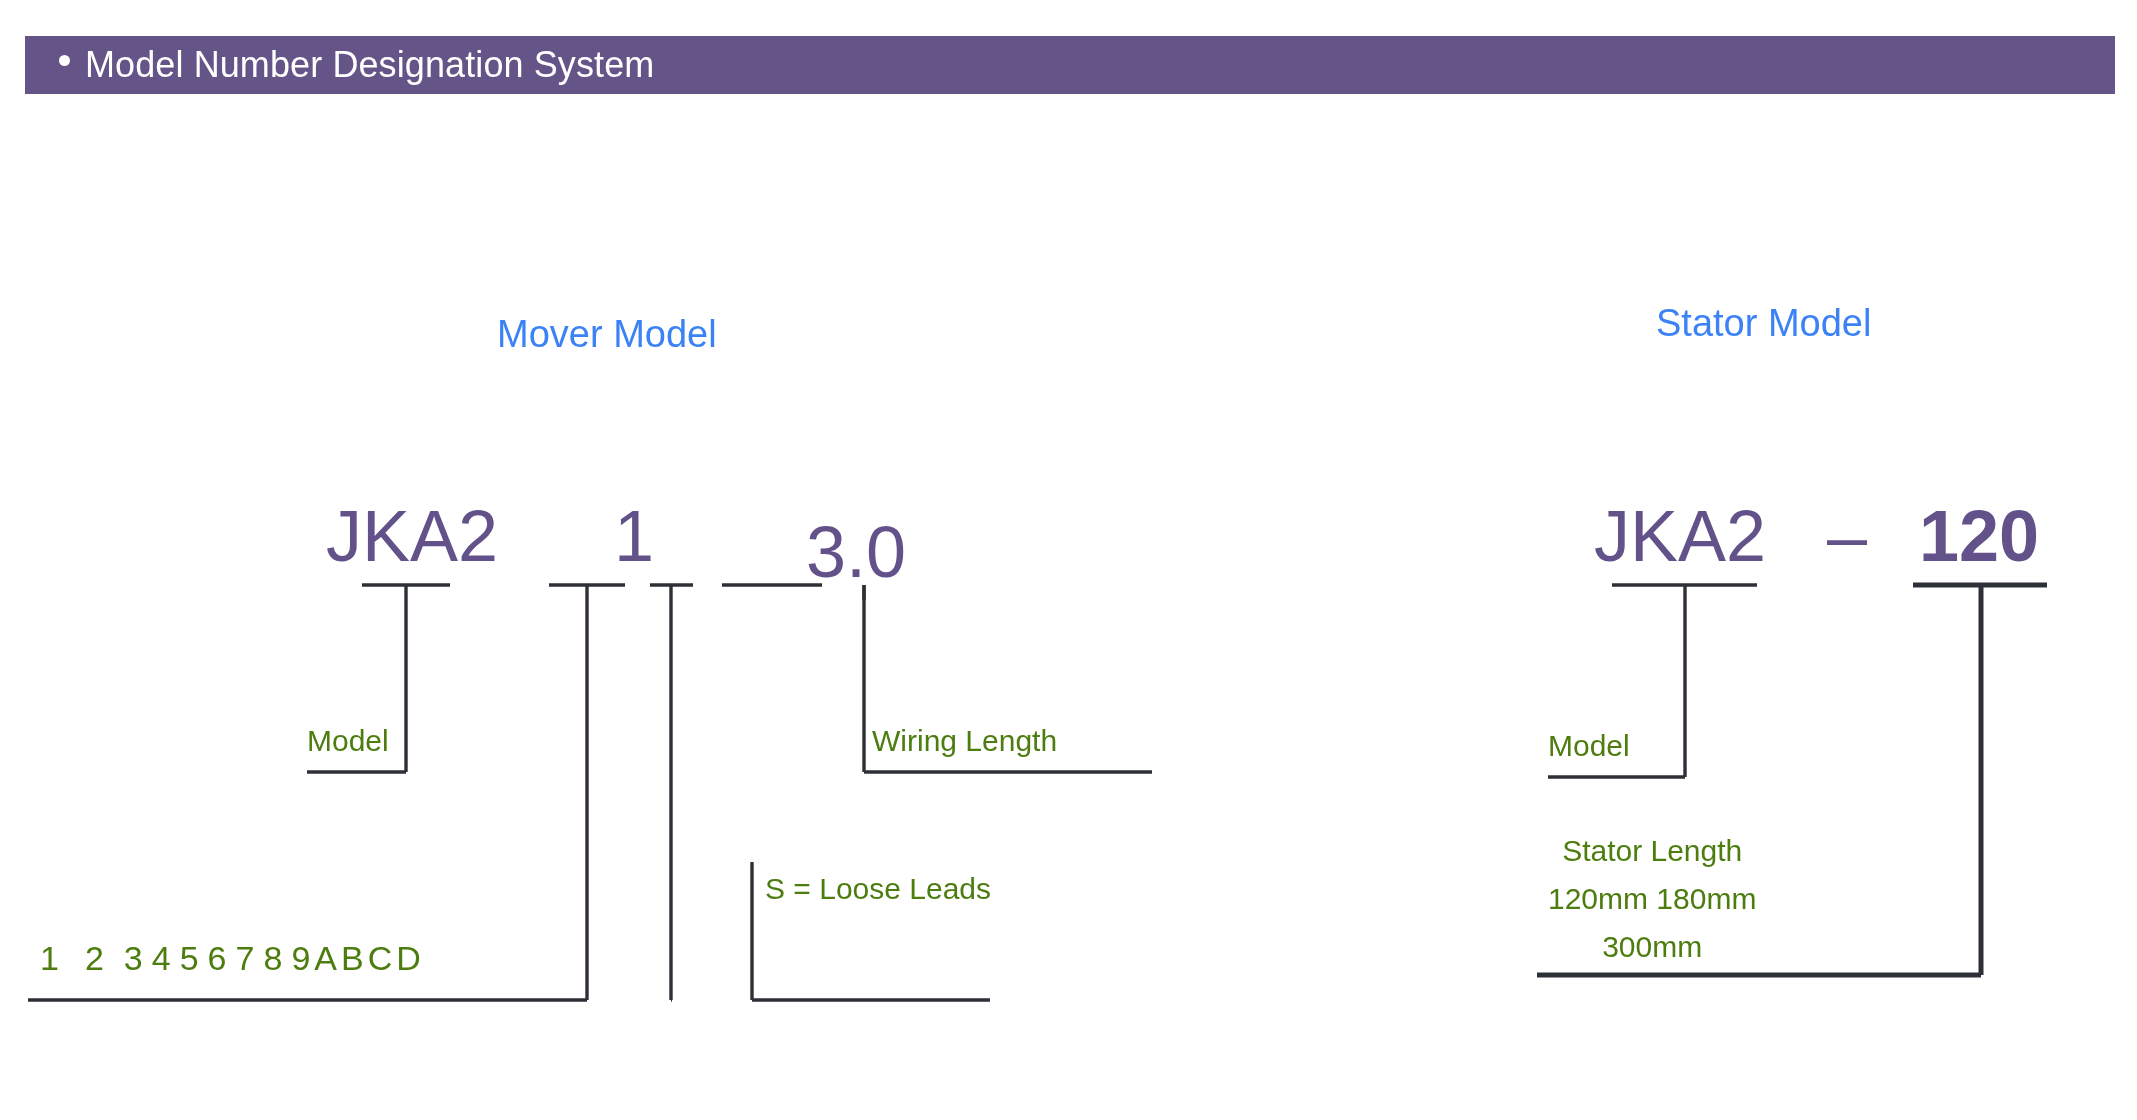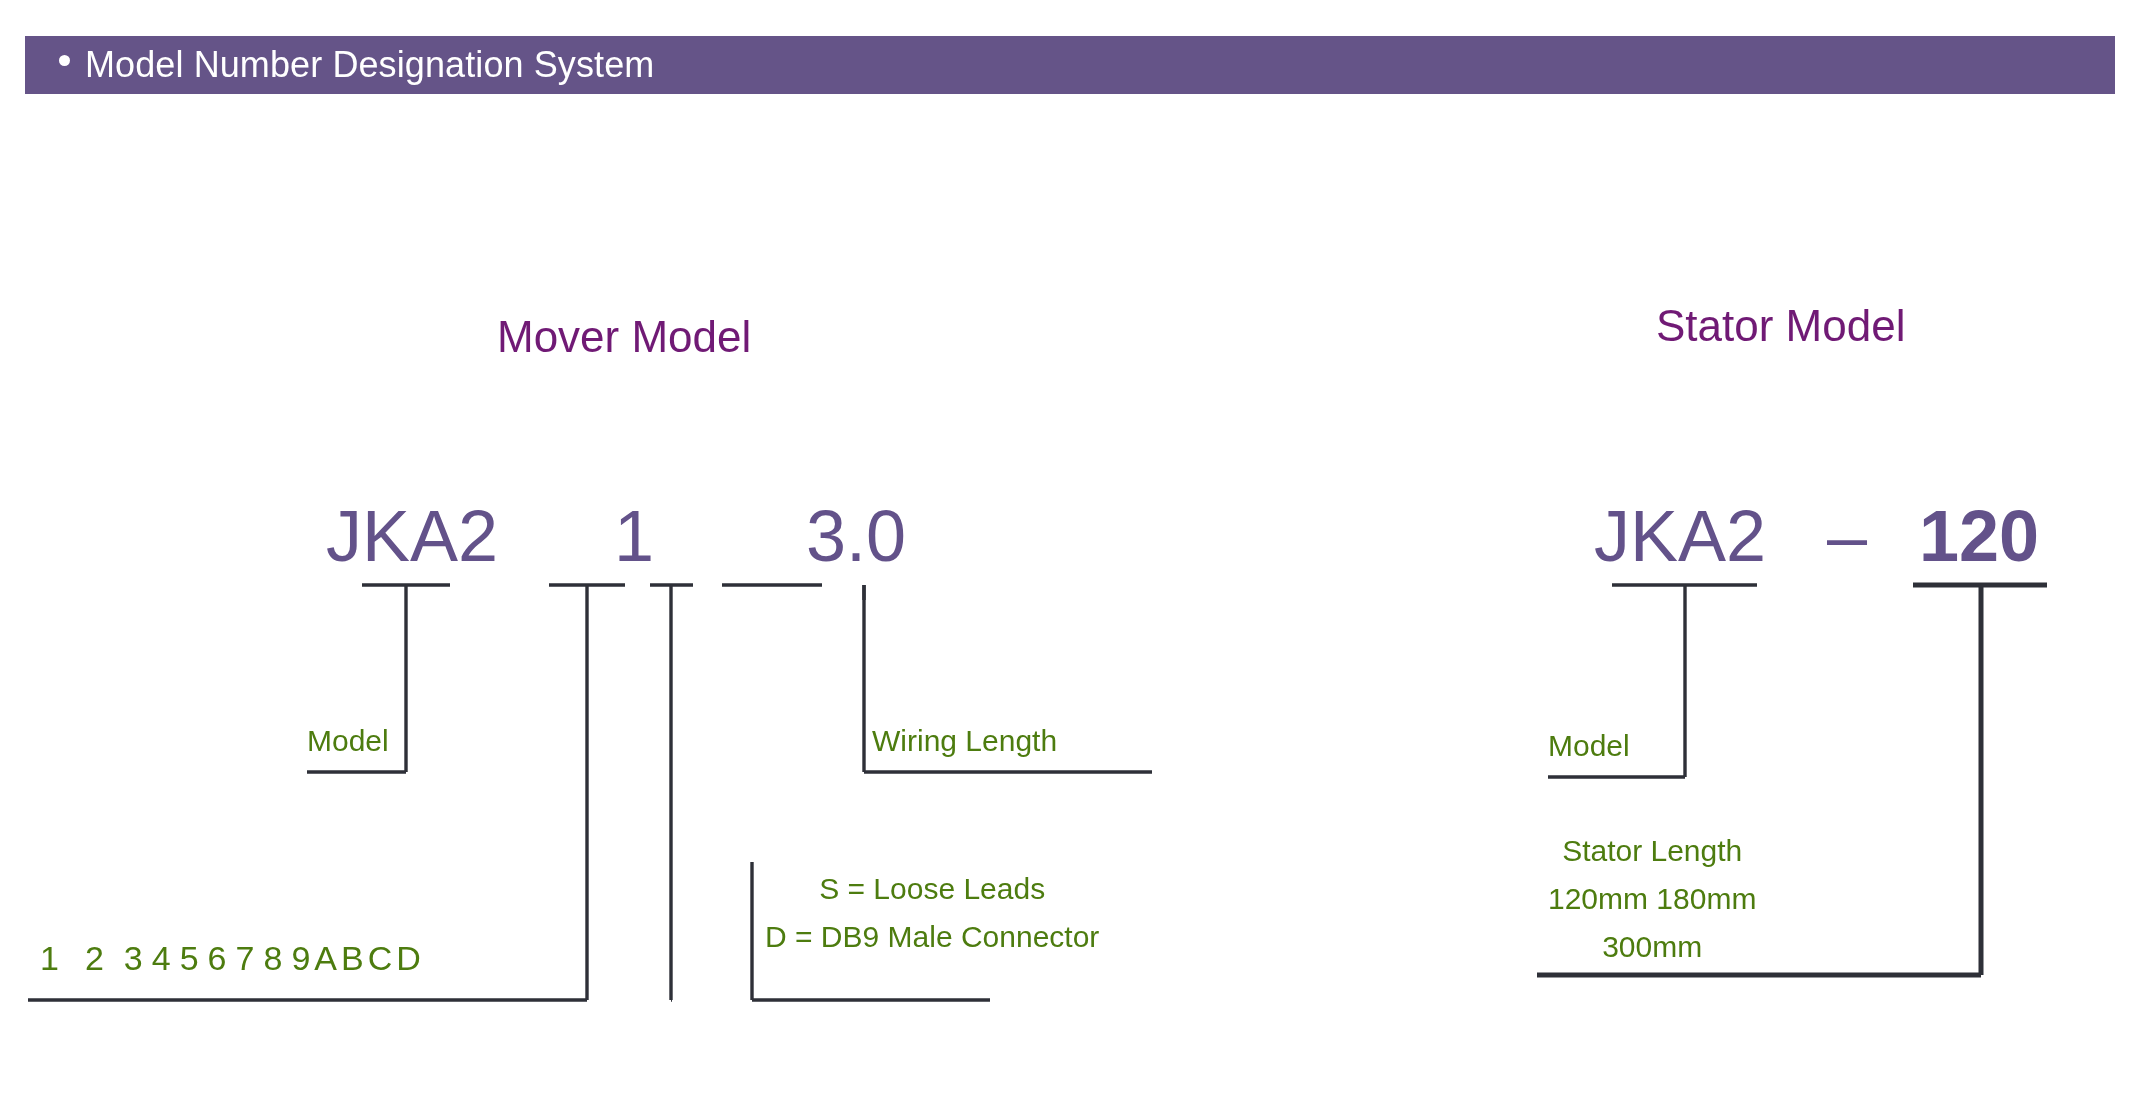--- a/index.html
+++ b/index.html
@@ -20,34 +20,34 @@
     width:11px;height:11px;border-radius:50%;background:#ffffff;
     margin-right:15px;margin-bottom:10px;flex:0 0 auto;
   }
   .banner-title{
     color:#ffffff;font-size:36px;font-weight:400;letter-spacing:.1px;
     white-space:nowrap;line-height:1;
   }
 
   
   .sec-head{
-    position:absolute;color:#701a75;font-size:44px;font-weight:400;
+    position:absolute;color:#3b82f6;font-size:38px;font-weight:400;
     white-space:nowrap;line-height:1;
   }
   #head-mover{left:497px;top:315px;}
   #head-stator{left:1656px;top:304px;}
 
   
   .token{
     position:absolute;color:#63528A;font-size:72px;font-weight:400;
     white-space:nowrap;line-height:1;
   }
   #tok-mover-model{left:326px;top:500px;}
   #tok-mover-size{left:614px;top:500px;}
-  #tok-mover-cable{left:806px;top:500px;}
+  #tok-mover-cable{left:806px;top:516px;}
   #tok-stator-model{left:1594px;top:500px;}
   #tok-stator-dash{left:1827px;top:500px;}
   #tok-stator-len{left:1919px;top:500px;font-weight:bold;}
 
   
   .lab{
     position:absolute;color:#4d7c0f;font-size:30px;font-weight:400;
     white-space:nowrap;line-height:1.2;text-align:center;
   }
   .lab.block{line-height:48px;}
@@ -101,21 +101,20 @@
 <div class="token" id="tok-stator-model">JKA2</div>
 <div class="token" id="tok-stator-dash">–</div>
 <div class="token" id="tok-stator-len">120</div>
 
 <div class="lab" id="lab-mover-model">Model</div>
 
 <div class="lab" id="lab-cable">Wiring Length</div>
 
 <div class="lab block" id="lab-hall">
   <div>S = Loose Leads</div>
-  <div>D = DB9 Male Connector</div>
 </div>
 
 <div class="lab seq" id="lab-seq"><span class="g1">1</span><span class="g2">2</span><span class="g3">3</span><span class="g3">4</span><span class="g3">5</span><span class="g3">6</span><span class="g3">7</span><span class="g3">8</span><span class="g4">9</span><span class="g4">A</span><span class="g4">B</span><span class="g4">C</span><span>D</span></div>
 
 <div class="lab" id="lab-stator-model">Model</div>
 
 <div class="lab block" id="lab-stator-len">
   <div>Stator Length</div>
   <div>120mm   180mm</div>
   <div>300mm</div>

